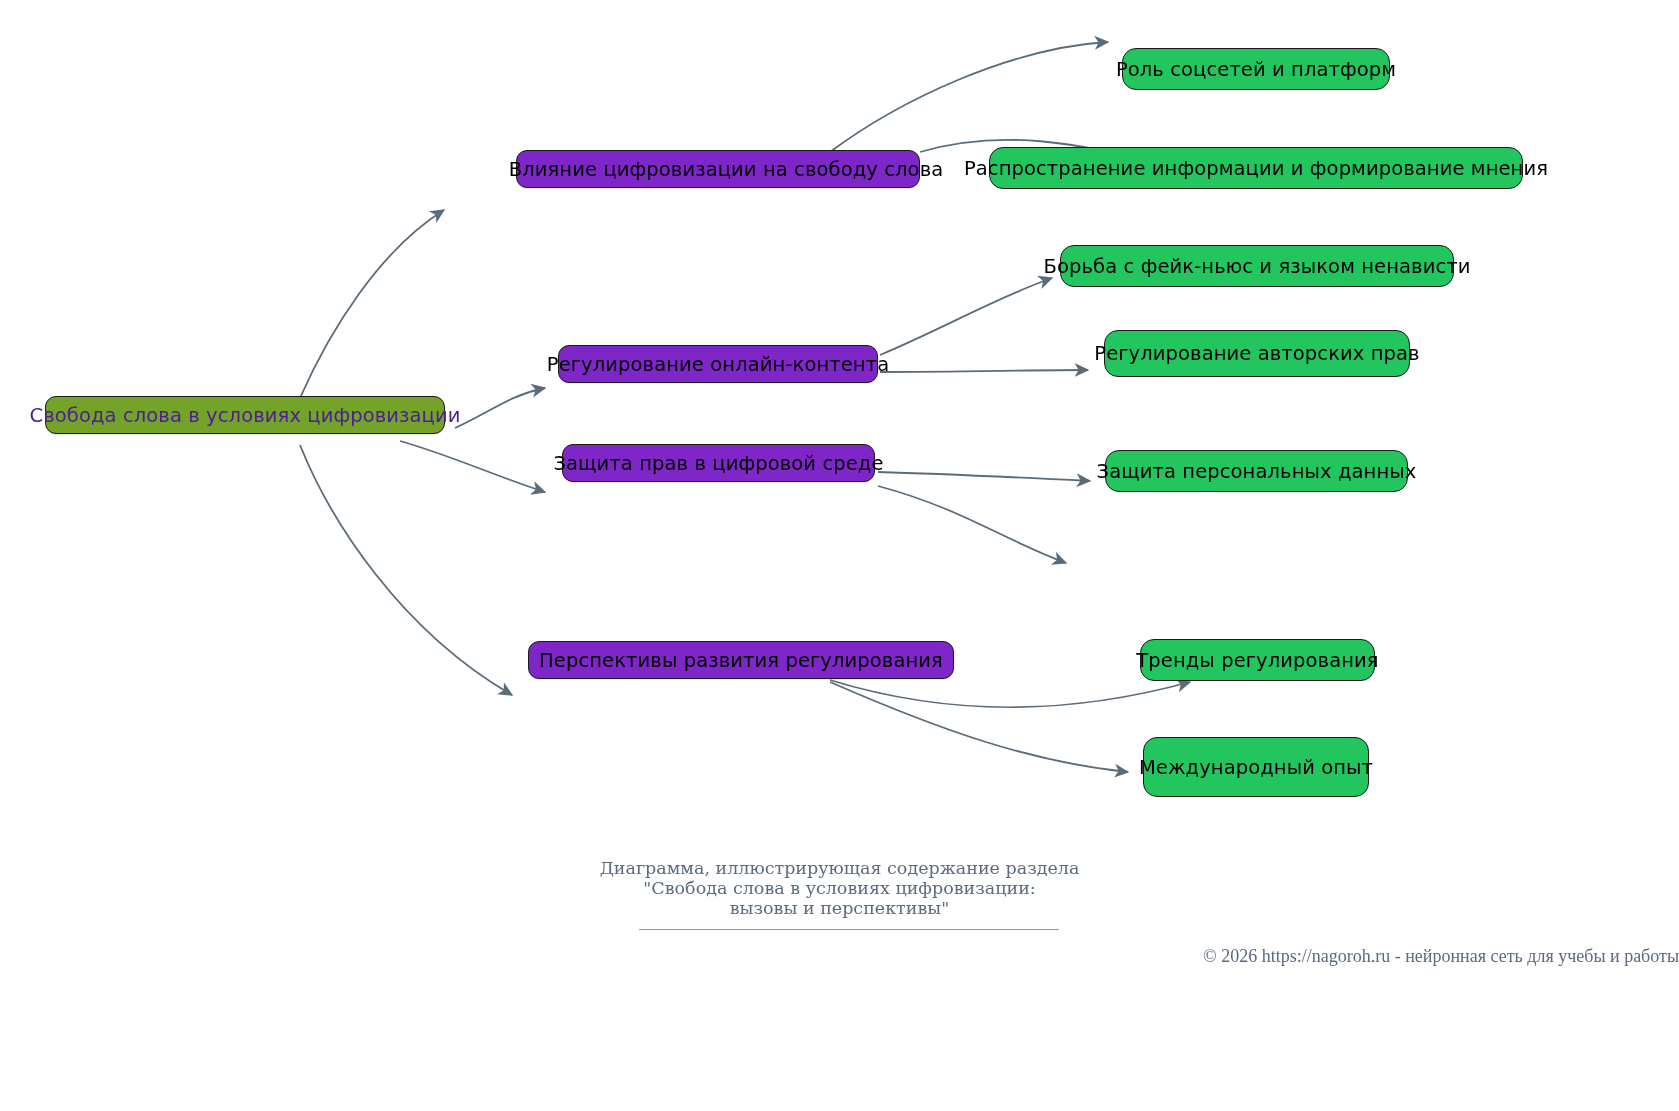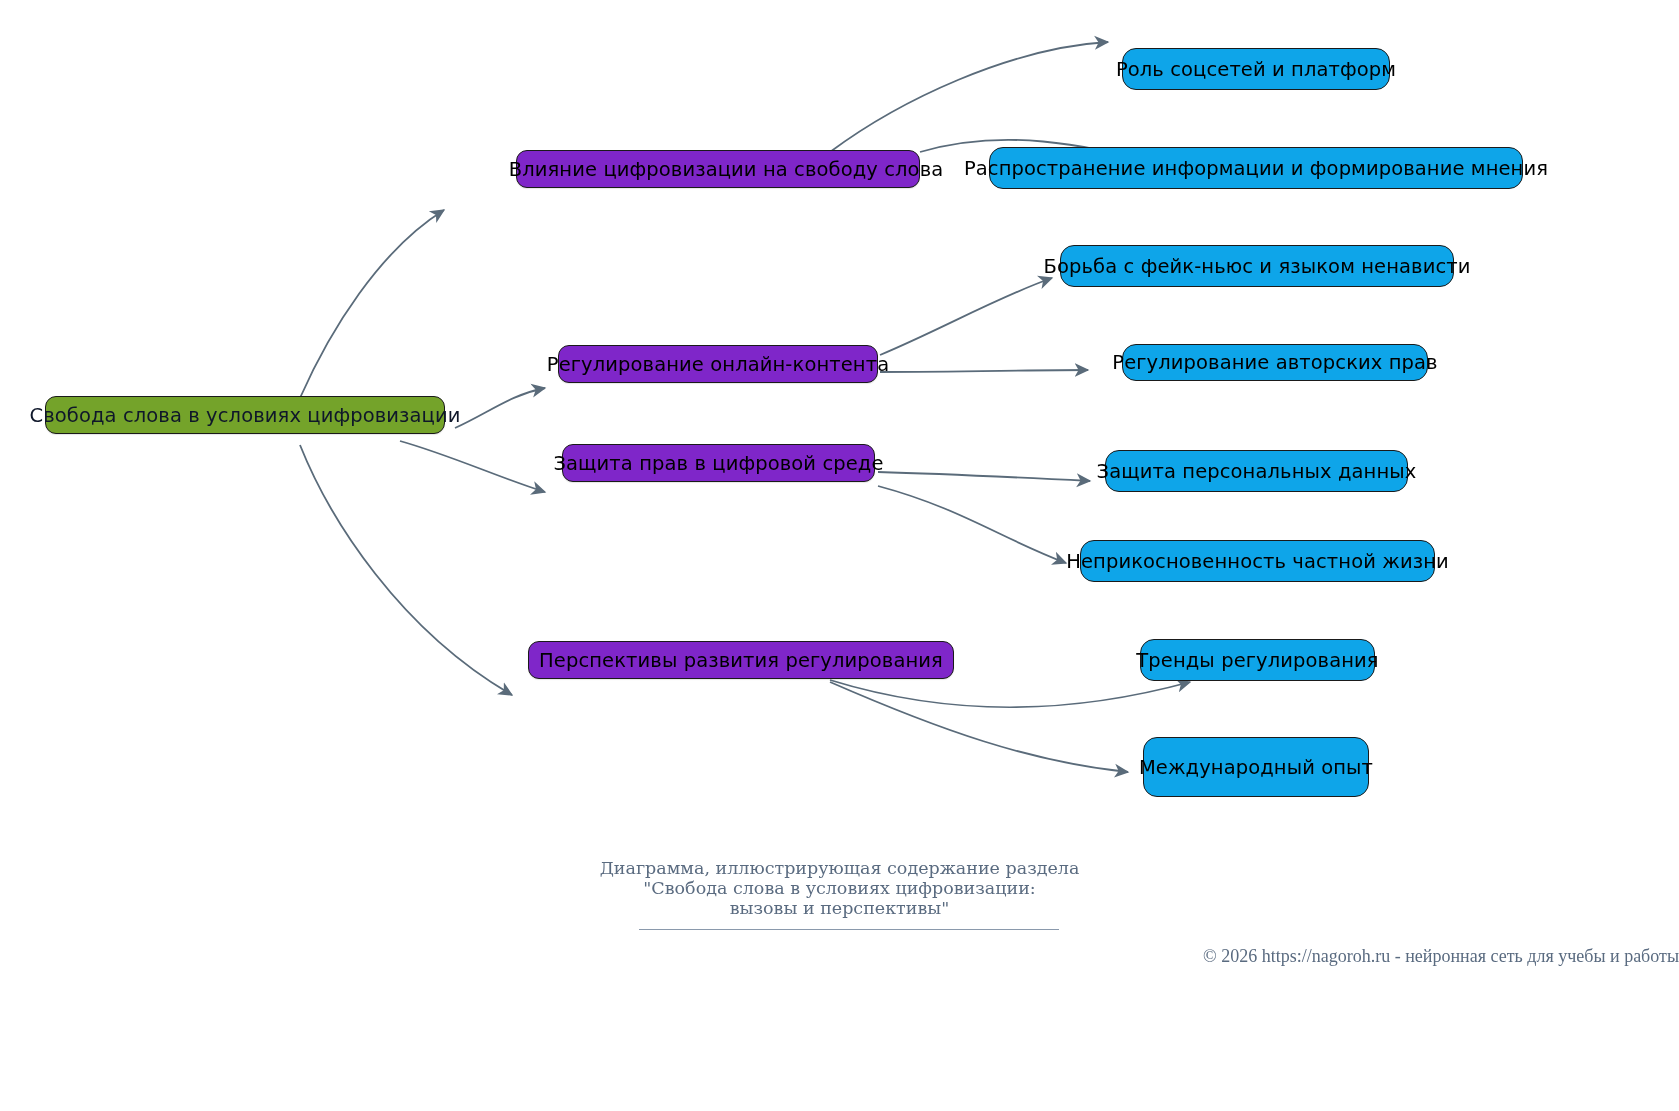--- a/index.html
+++ b/index.html
@@ -32,36 +32,36 @@
     display: flex;
     align-items: center;
     justify-content: center;
     white-space: nowrap;
     letter-spacing: 0.1px;
   }
   .node-root {
     background: #74A32A;
     border: 1.6px solid #1a1a1a;
     border-radius: 11px;
-    color: #0f172a;
+    color: #4c1d95;
     font-size: 19.5px;
     padding: 0 14px;
     box-shadow: 0 1px 1px rgba(0,0,0,0.10);
   }
   .node-branch {
     background: #7F26C9;
     border: 1.6px solid #1a1a1a;
     border-radius: 11px;
     color: #000000;
     font-size: 19.5px;
     padding: 0 16px;
     box-shadow: 0 1px 1px rgba(0,0,0,0.10);
   }
   .node-leaf {
-    background: #0ea5e9;
+    background: #22c55e;
     border: 1.5px solid #1a1a1a;
     border-radius: 14px;
     color: #000000;
     font-size: 19.5px;
     padding: 0 16px;
   }
   .caption {
     position: absolute;
     left: 0;
     top: 858px;
@@ -140,32 +140,29 @@
   <div class="node node-leaf" style="left:989px; top:147px; width:534px; height:42px;justify-content:center;">
     <span>Распространение информации и формирование мнения</span>
   </div>
 
   <div class="node node-branch" style="left:558px; top:345px; width:320px; height:38px;">
     <span>Регулирование онлайн-контента</span>
   </div>
   <div class="node node-leaf" style="left:1060px; top:245px; width:394px; height:42px;">
     <span>Борьба с фейк-ньюс и языком ненависти</span>
   </div>
-  <div class="node node-leaf" style="left:1104px; top:344px; width:306px; height:37px;margin-left:18px;">
+  <div class="node node-leaf" style="left:1104px; top:330px; width:306px; height:47px;">
     <span>Регулирование авторских прав</span>
   </div>
 
   <div class="node node-branch" style="left:562px; top:444px; width:313px; height:38px;">
     <span>Защита прав в цифровой среде</span>
   </div>
   <div class="node node-leaf" style="left:1105px; top:450px; width:303px; height:42px;">
     <span>Защита персональных данных</span>
-  </div>
-  <div class="node node-leaf" style="left:1080px; top:540px; width:355px; height:42px;">
-    <span>Неприкосновенность частной жизни</span>
   </div>
 
   <div class="node node-branch" style="left:528px; top:641px; width:426px; height:38px;align-items:center;">
     <span>Перспективы развития регулирования</span>
   </div>
   <div class="node node-leaf" style="left:1140px; top:639px; width:235px; height:42px;">
     <span>Тренды регулирования</span>
   </div>
   <div class="node node-leaf" style="left:1143px; top:737px; width:226px; height:60px;">
     <span>Международный опыт</span>

